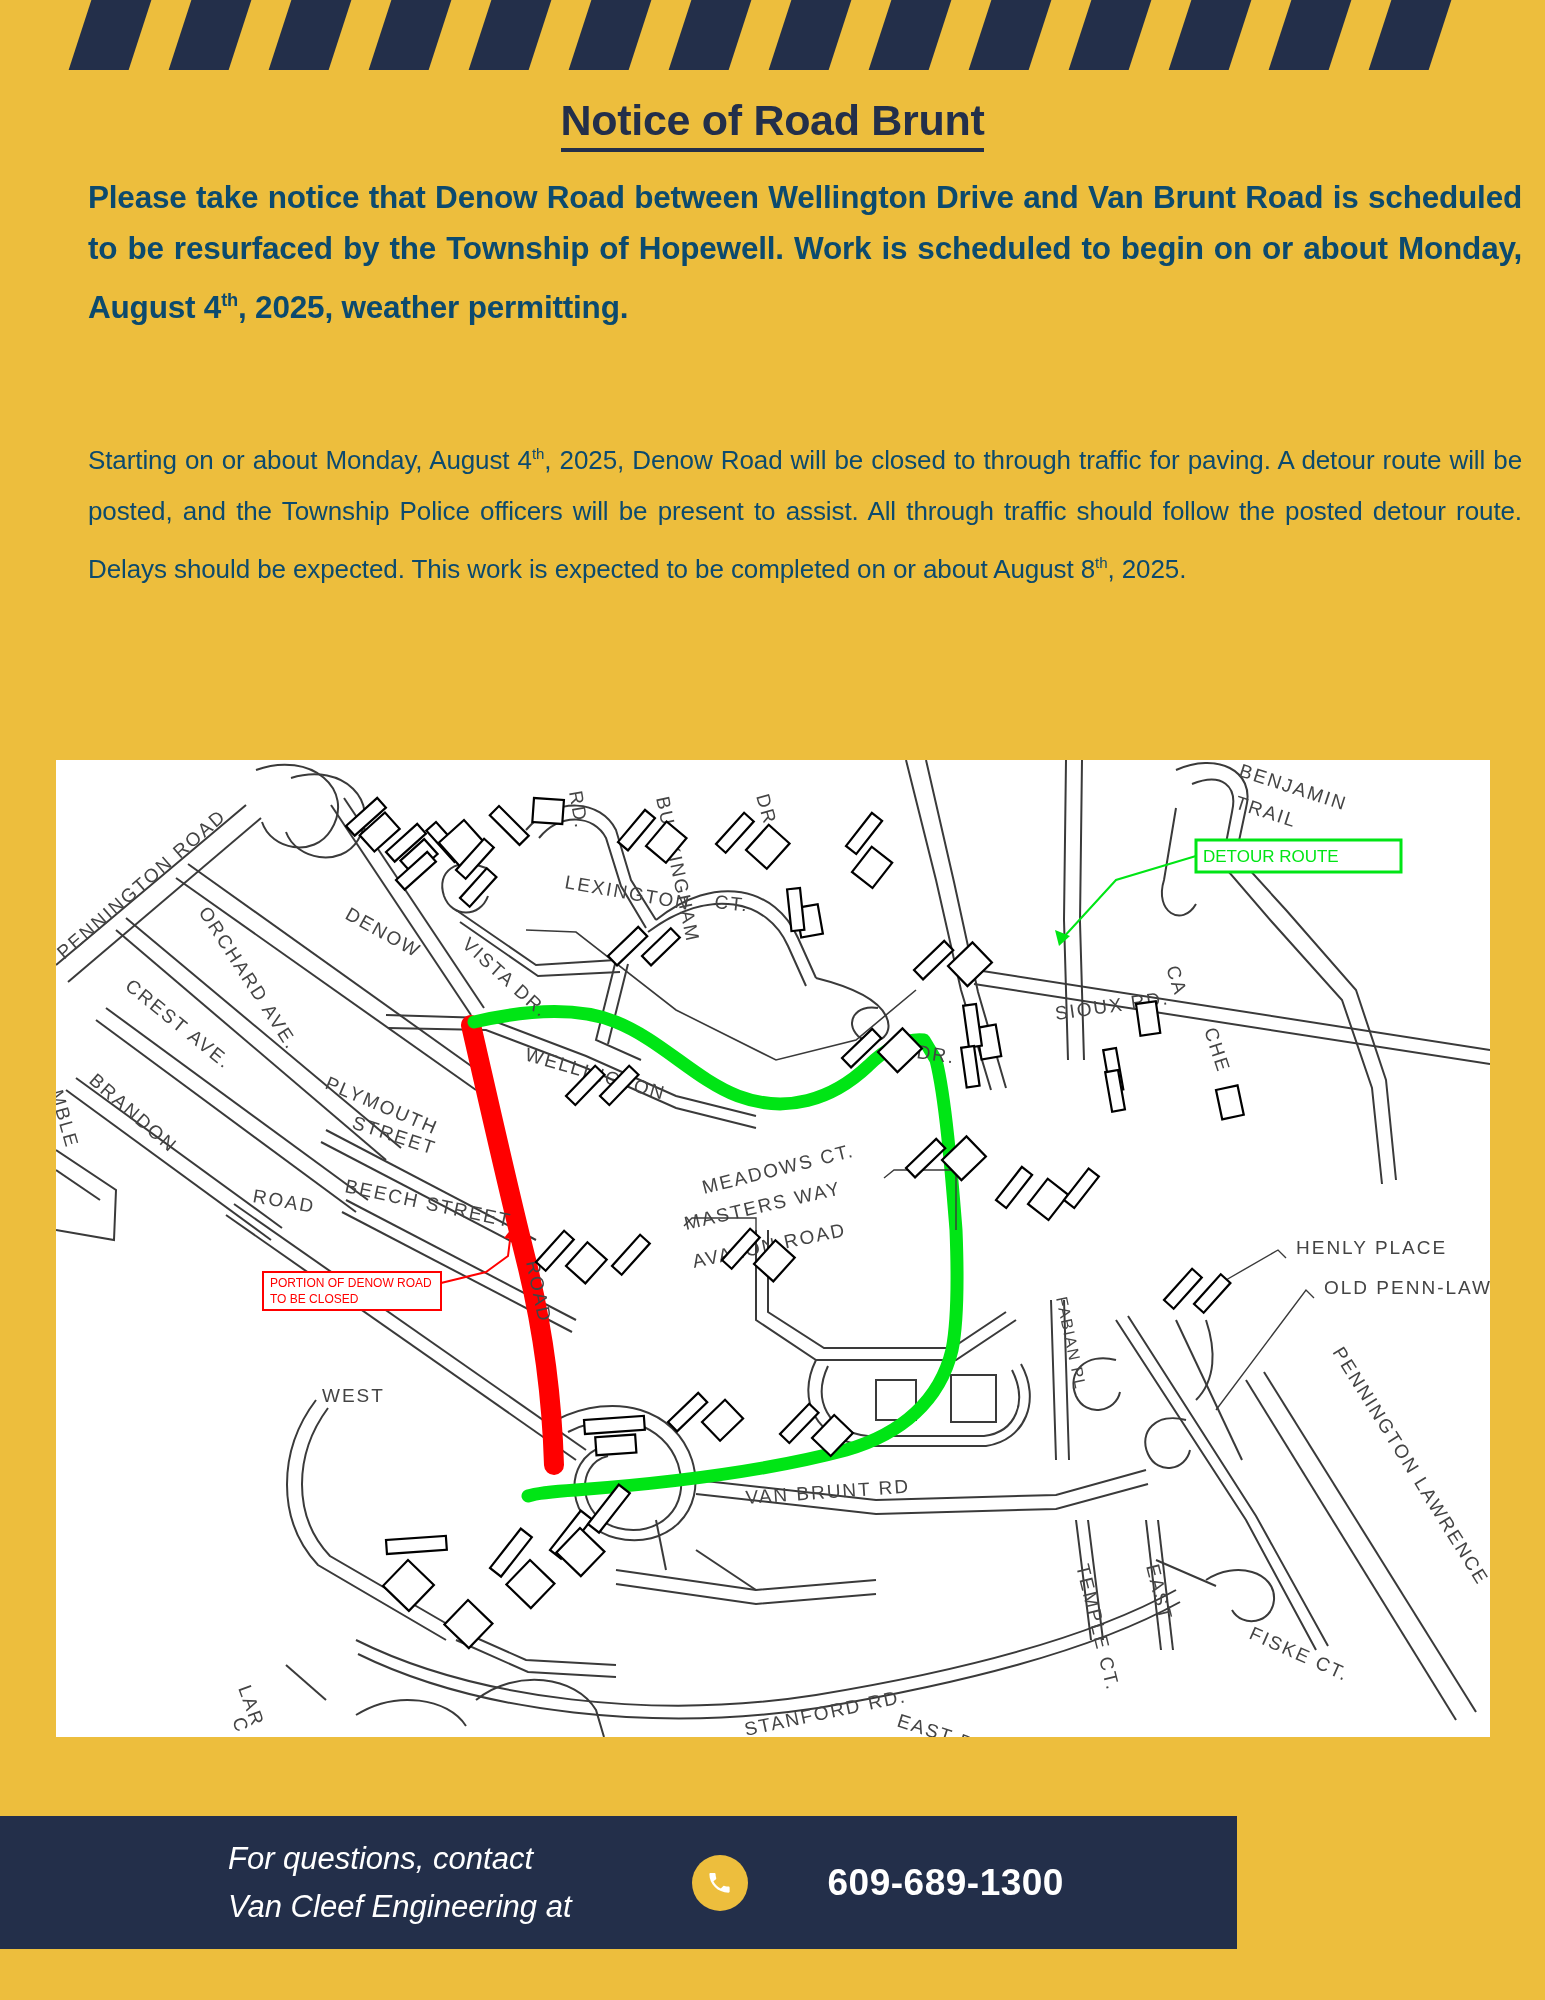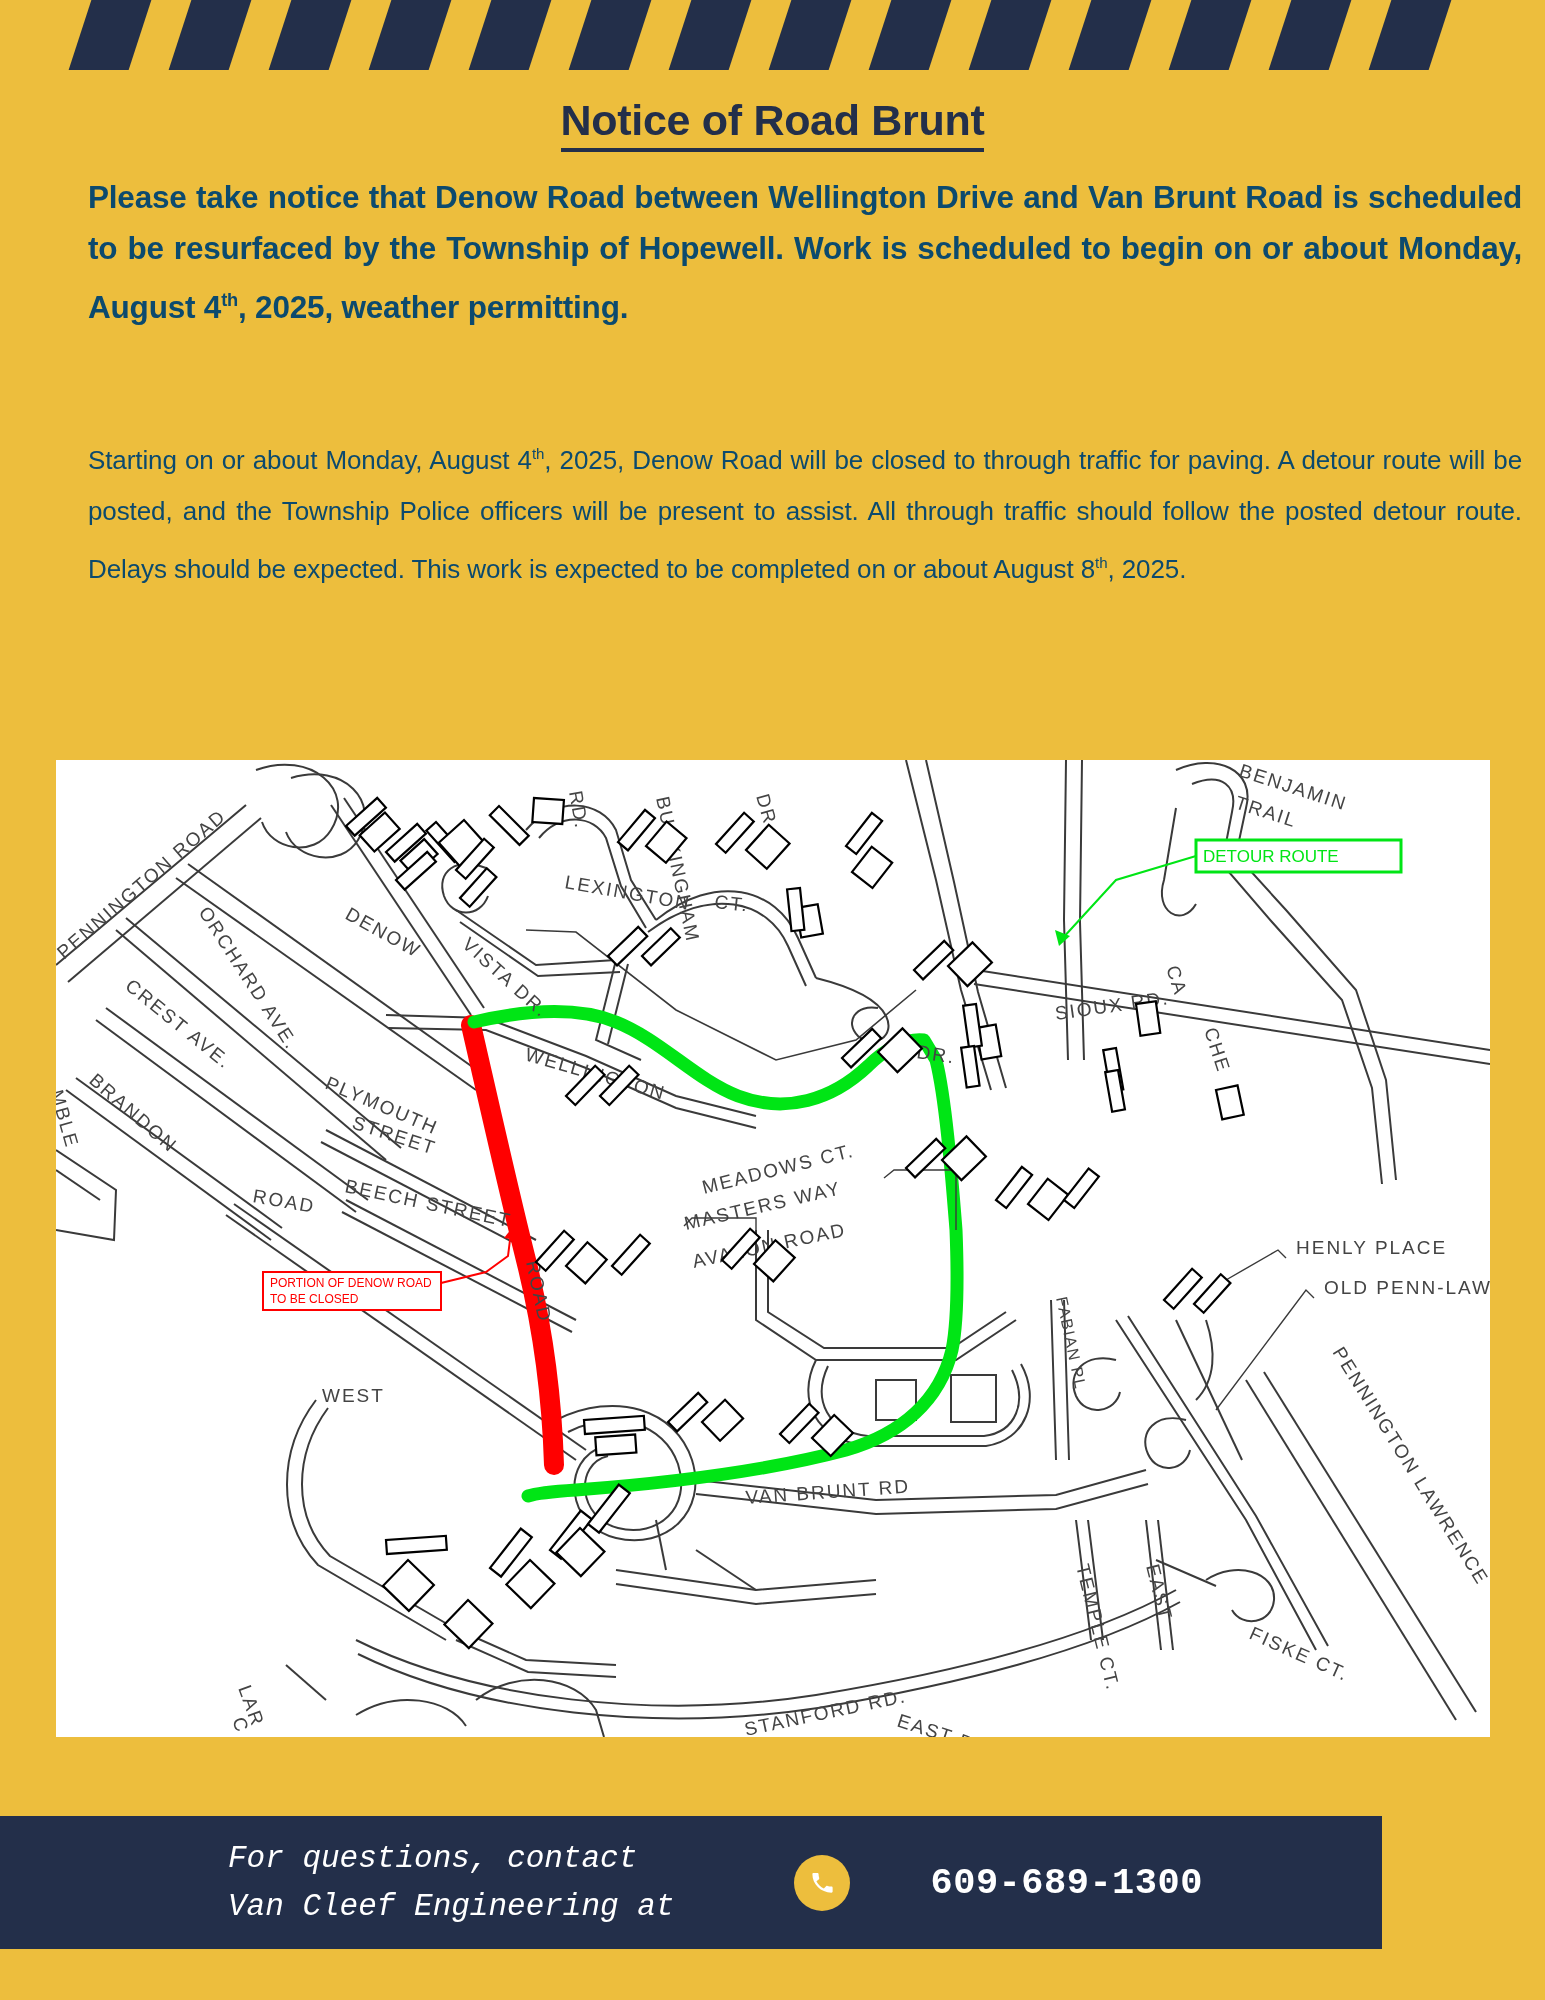--- a/index.html
+++ b/index.html
@@ -57,23 +57,23 @@
   #map-figure {
     position:absolute; left:56px; top:760px;
     width:1434px; height:977px;
     background:#ffffff;
     overflow:hidden;
   }
   #map-svg { display:block; width:1434px; height:977px; }
 
   
   #footer-bar {
-    position:absolute; left:0; top:1816px; width:1382px; height:133px;
+    position:absolute; left:0; top:1816px; width:1237px; height:133px;
     background:#232F4A;
-    display:flex; align-items:center;font-family:Liberation Mono, monospace;
+    display:flex; align-items:center;
   }
   #footer-contact-text {
     margin-left:228px;
     color:#ffffff;
     font-size:31px; font-style:italic; line-height:48px;
     white-space:pre-line;
   }
   #phone-icon-circle {
     margin-left:120px;
     width:56px; height:56px; border-radius:50%;

